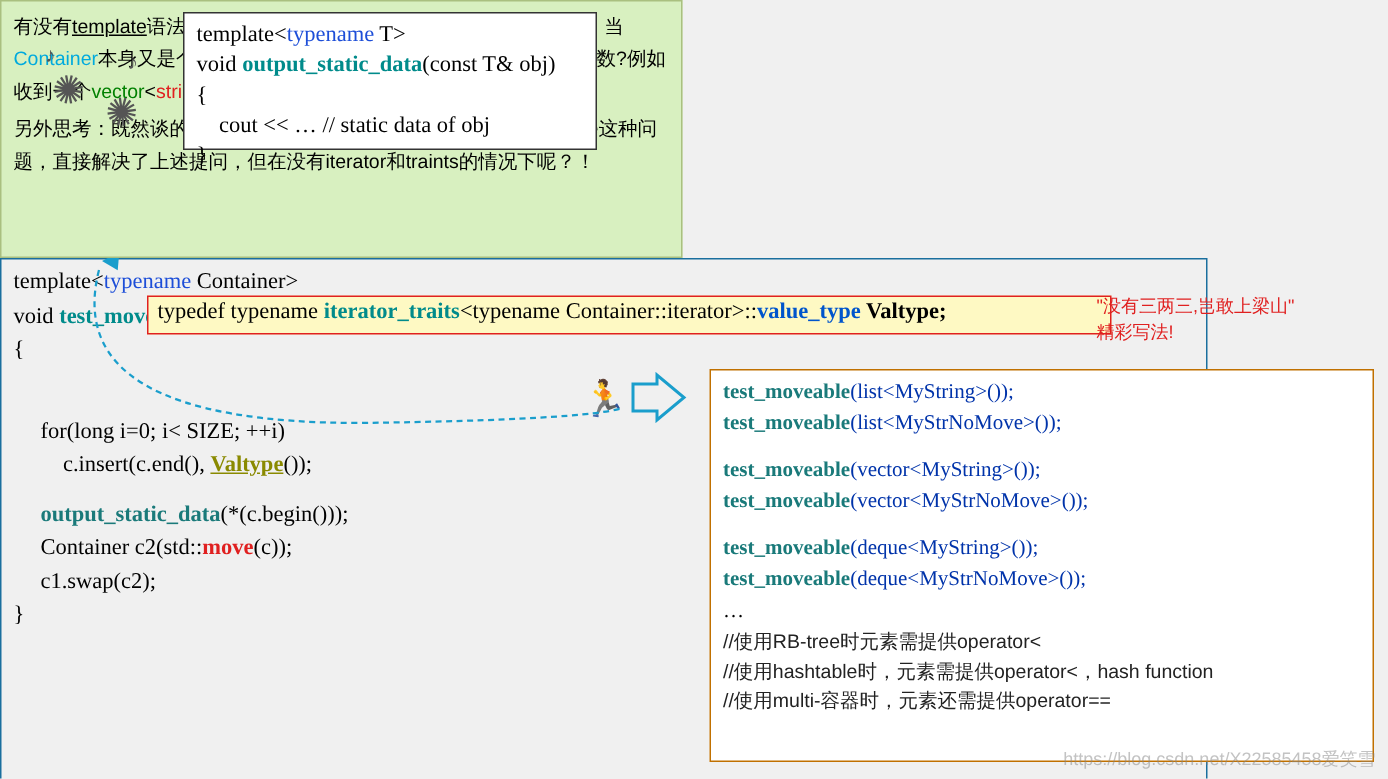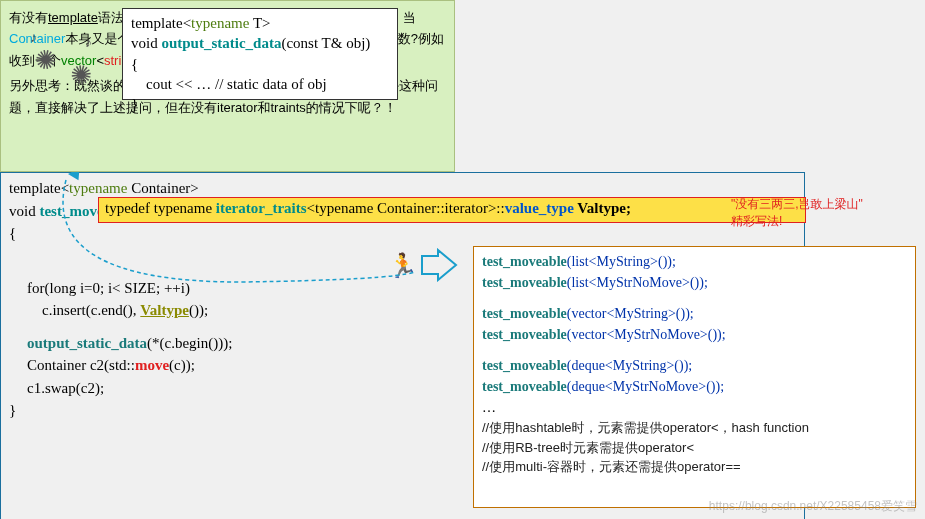--- a/index.html
+++ b/index.html
@@ -39,23 +39,23 @@
       border: 1.5px solid #1a6f9e;
       background: transparent;
     }
     .main-inner {
       padding: 4px 8px;
       line-height: 1.5;
     }
     .typedef-box {
       position: absolute;
       left: 98px; top: 197px;
-      width: 708px; height: 26px;
+      width: 643px; height: 26px;
       border: 1.5px solid #e02020;
-      background: #fde047;
+      background: #fef9c3;
       padding: 2px 6px;
       z-index: 3;
     }
     .calls-box {
       position: absolute;
       left: 473px; top: 246px;
       width: 443px; height: 262px;
       border: 1.5px solid #c07000;
       background: #fff;
       padding: 4px 8px;
@@ -88,21 +88,21 @@
     }
     .doodle1 { left: 35px; top: 45px; transform: rotate(-10deg); }
     .doodle2 { left: 70px; top: 60px; transform: rotate(15deg); }
     .note1 { left: 30px; top: 30px; font-size: 14px; }
     .note2 { left: 85px; top: 35px; font-size: 14px; }
     .runner { left: 388px; top: 252px; font-size: 24px; color: #333; }
     .arrow-svg { position:absolute; left: 420px; top: 248px; z-index: 3; }
     .curve1 { position: absolute; left: 60px; top: 172px; z-index: 1; }
 
     
-    .kw-purple { color: #4d7c0f; }
+    .kw-purple { color: #1d4ed8; }
     .kw-teal { color: #008b8b; font-weight: bold; }
     .kw-cyan { color: #00aadd; }
     .kw-teal2 { color: #1a7a7a; font-weight: bold; }
     .kw-blue { color: #0055cc; font-weight: bold; }
     .kw-red { color: #e02020; }
     .kw-green { color: #008000; }
     .kw-olive { color: #8a8a00; font-weight: bold; text-decoration: underline; }
     .kw-dblue { color: #0033aa; }
     .comment { color: #222; }
     .black { color: #000; }
@@ -182,18 +182,18 @@
 <div class="calls-box">
   <div><span class="kw-teal2">test_moveable</span><span class="kw-dblue">(list&lt;MyString&gt;());</span></div>
   <div><span class="kw-teal2">test_moveable</span><span class="kw-dblue">(list&lt;MyStrNoMove&gt;());</span></div>
   <div style="height:10px"></div>
   <div><span class="kw-teal2">test_moveable</span><span class="kw-dblue">(vector&lt;MyString&gt;());</span></div>
   <div><span class="kw-teal2">test_moveable</span><span class="kw-dblue">(vector&lt;MyStrNoMove&gt;());</span></div>
   <div style="height:10px"></div>
   <div><span class="kw-teal2">test_moveable</span><span class="kw-dblue">(deque&lt;MyString&gt;());</span></div>
   <div><span class="kw-teal2">test_moveable</span><span class="kw-dblue">(deque&lt;MyStrNoMove&gt;());</span></div>
   <div class="black">…</div>
+  <div class="comment" style="font-family:'Microsoft YaHei',sans-serif;font-size:13px">//使用RB-tree时元素需提供operator&lt;</div>
   <div class="comment" style="font-family:'Microsoft YaHei',sans-serif;font-size:13px">//使用hashtable时，元素需提供operator&lt;，hash function</div>
-  <div class="comment" style="font-family:'Microsoft YaHei',sans-serif;font-size:13px">//使用RB-tree时元素需提供operator&lt;</div>
   <div class="comment" style="font-family:'Microsoft YaHei',sans-serif;font-size:13px">//使用multi-容器时，元素还需提供operator==</div>
 </div>
 
 <div class="watermark">https://blog.csdn.net/X22585458爱笑雪</div>
 
 </body></html>

